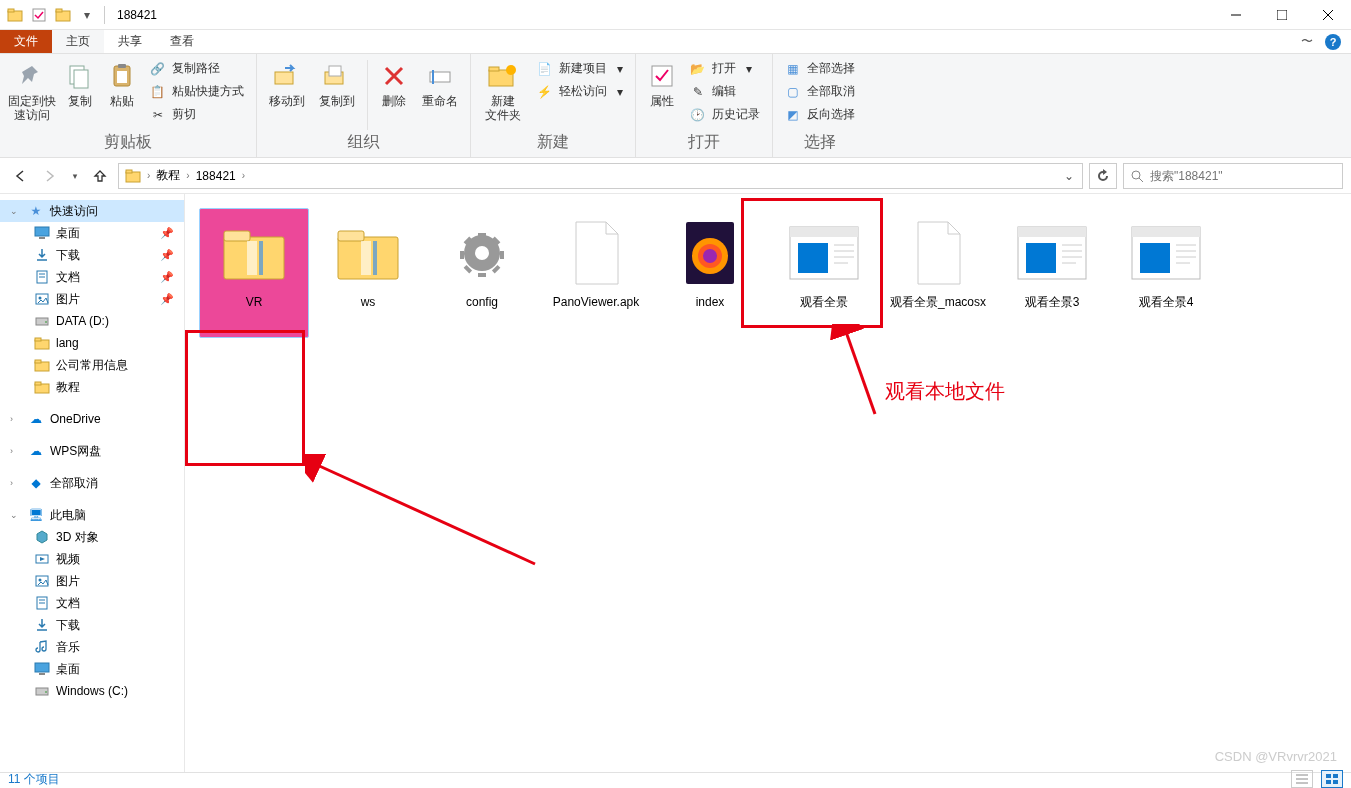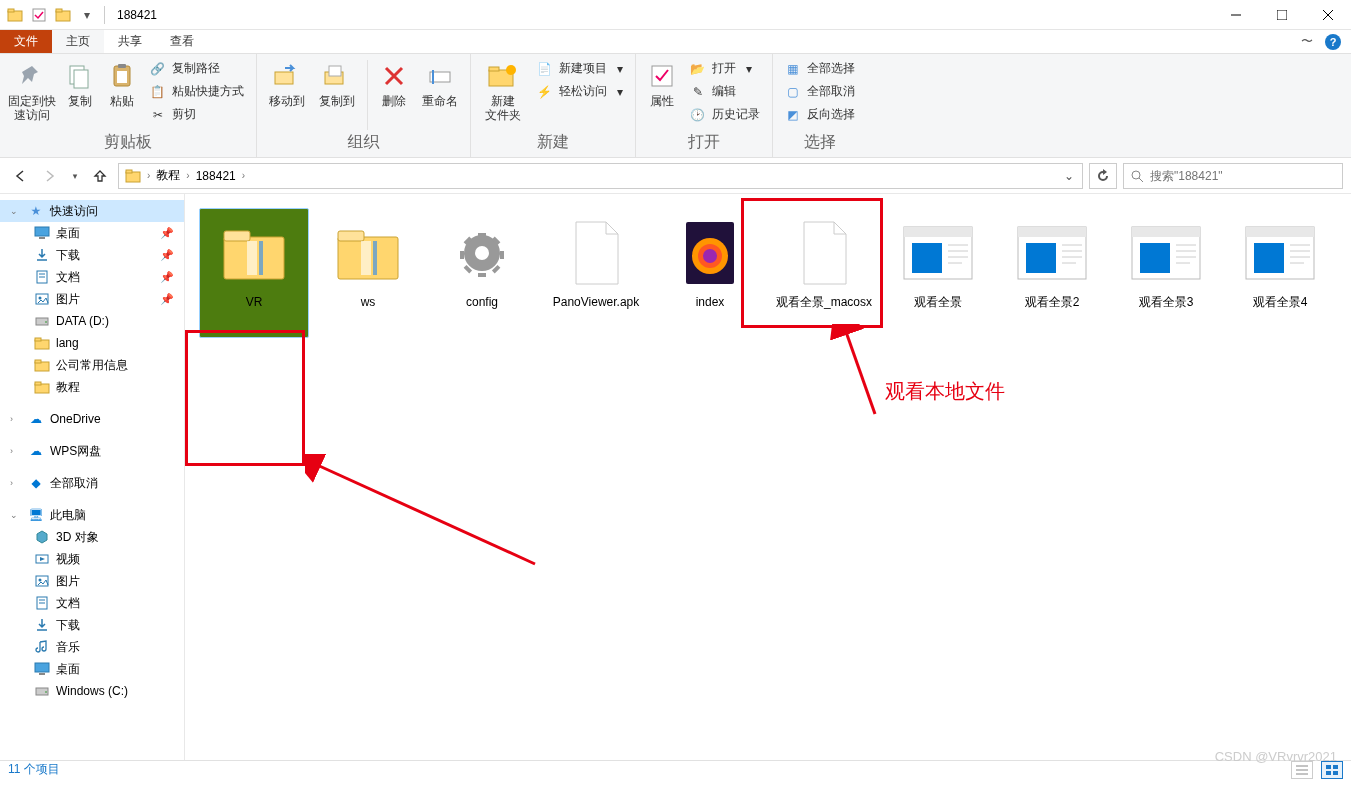--- a/index.html
+++ b/index.html
@@ -56,29 +56,29 @@
 .tree-item.selected{background:#cde8ff}
 .tree-item .indent{display:inline-block}
 .tree-item .chev{width:12px;color:#777;font-size:9px}
 .tree-item .pin{margin-left:auto;color:#888;font-size:11px;padding-right:4px}
 .tree-item .ico{width:16px;height:16px;display:flex;align-items:center;justify-content:center}
 
 
 .filearea{flex:1;overflow:auto;padding:14px;position:relative}
 .grid{display:flex;flex-wrap:wrap;gap:4px;align-content:flex-start}
 .fitem{width:110px;height:130px;display:flex;flex-direction:column;align-items:center;padding:6px 4px;cursor:pointer;border:1px solid transparent;border-radius:2px}
-.fitem.selected{background:#4d7c0f;border-color:#99d1ff}
+.fitem.selected{background:#ec4899;border-color:#99d1ff}
 .fitem .thumb{width:86px;height:76px;display:flex;align-items:center;justify-content:center;margin-bottom:4px}
 .fitem .fname{text-align:center;font-size:12px;color:#000;word-break:break-all;line-height:1.2}
 
 .annot-box{position:absolute;border:3px solid #e60012;pointer-events:none}
 .annot-text{position:absolute;color:#e60012;font-size:20px;pointer-events:none}
 
 
-.status{height:28px;border-top:1px solid #e1e1e1;display:flex;align-items:flex-start;padding:0 8px;color:#1979ca;font-size:12px}
+.status{height:16px;border-top:1px solid #e1e1e1;display:flex;align-items:flex-end;padding:0 8px;color:#1979ca;font-size:12px}
 .status .right{margin-left:auto;color:#888;display:flex;align-items:center;gap:8px}
 .viewbtn{width:22px;height:18px;border:1px solid #ccc;display:flex;align-items:center;justify-content:center}
 .viewbtn.active{border-color:#1979ca;background:#e5f1fb}
 
 .watermark{position:absolute;right:14px;bottom:24px;color:#ccc;font-size:13px}
 
 
 svg{display:block}
 </style>
 </head>
@@ -620,54 +620,40 @@
                 <rect x="4" y="4" width="48" height="62" fill="#20113a" rx="2"></rect>
                 <circle cx="28" cy="38" r="18" fill="#ff9500"></circle>
                 <circle cx="28" cy="38" r="12" fill="#ff5722"></circle>
                 <circle cx="28" cy="38" r="7" fill="#9c27b0"></circle>
               </svg>
             </div>
             <div class="fname">index</div>
           </div>
           <div class="fitem">
             <div class="thumb">
-              <svg width="56" height="70">
-                <path d="M8 4 h30 l12 12 v50 h-42 z" fill="#fff" stroke="#ccc"></path>
-                <path d="M38 4 v12 h12" fill="none" stroke="#ccc"></path>
-              </svg>
-            </div>
-            <div class="fname">观看全景_macosx</div>
-          </div>
-          <div class="fitem">
-            <div class="thumb">
               <svg width="72" height="60">
                 <rect x="2" y="4" width="68" height="52" fill="#fff" stroke="#bbb"></rect>
                 <rect x="2" y="4" width="68" height="10" fill="#e8e8e8"></rect>
                 <rect x="10" y="20" width="30" height="30" fill="#0078d4"></rect>
                 <line x1="46" y1="22" x2="66" y2="22" stroke="#ccc"></line>
                 <line x1="46" y1="28" x2="66" y2="28" stroke="#ccc"></line>
                 <line x1="46" y1="34" x2="66" y2="34" stroke="#ccc"></line>
                 <line x1="46" y1="40" x2="60" y2="40" stroke="#ccc"></line>
               </svg>
             </div>
             <div class="fname">观看全景</div>
           </div>
           <div class="fitem">
             <div class="thumb">
-              <svg width="72" height="60">
-                <rect x="2" y="4" width="68" height="52" fill="#fff" stroke="#bbb"></rect>
-                <rect x="2" y="4" width="68" height="10" fill="#e8e8e8"></rect>
-                <rect x="10" y="20" width="30" height="30" fill="#0078d4"></rect>
-                <line x1="46" y1="22" x2="66" y2="22" stroke="#ccc"></line>
-                <line x1="46" y1="28" x2="66" y2="28" stroke="#ccc"></line>
-                <line x1="46" y1="34" x2="66" y2="34" stroke="#ccc"></line>
-                <line x1="46" y1="40" x2="60" y2="40" stroke="#ccc"></line>
-              </svg>
-            </div>
-            <div class="fname">观看全景2</div>
+              <svg width="56" height="70">
+                <path d="M8 4 h30 l12 12 v50 h-42 z" fill="#fff" stroke="#ccc"></path>
+                <path d="M38 4 v12 h12" fill="none" stroke="#ccc"></path>
+              </svg>
+            </div>
+            <div class="fname">观看全景_macosx</div>
           </div>
           <div class="fitem">
             <div class="thumb">
               <svg width="72" height="60">
                 <rect x="2" y="4" width="68" height="52" fill="#fff" stroke="#bbb"></rect>
                 <rect x="2" y="4" width="68" height="10" fill="#e8e8e8"></rect>
                 <rect x="10" y="20" width="30" height="30" fill="#0078d4"></rect>
                 <line x1="46" y1="22" x2="66" y2="22" stroke="#ccc"></line>
                 <line x1="46" y1="28" x2="66" y2="28" stroke="#ccc"></line>
                 <line x1="46" y1="34" x2="66" y2="34" stroke="#ccc"></line>

